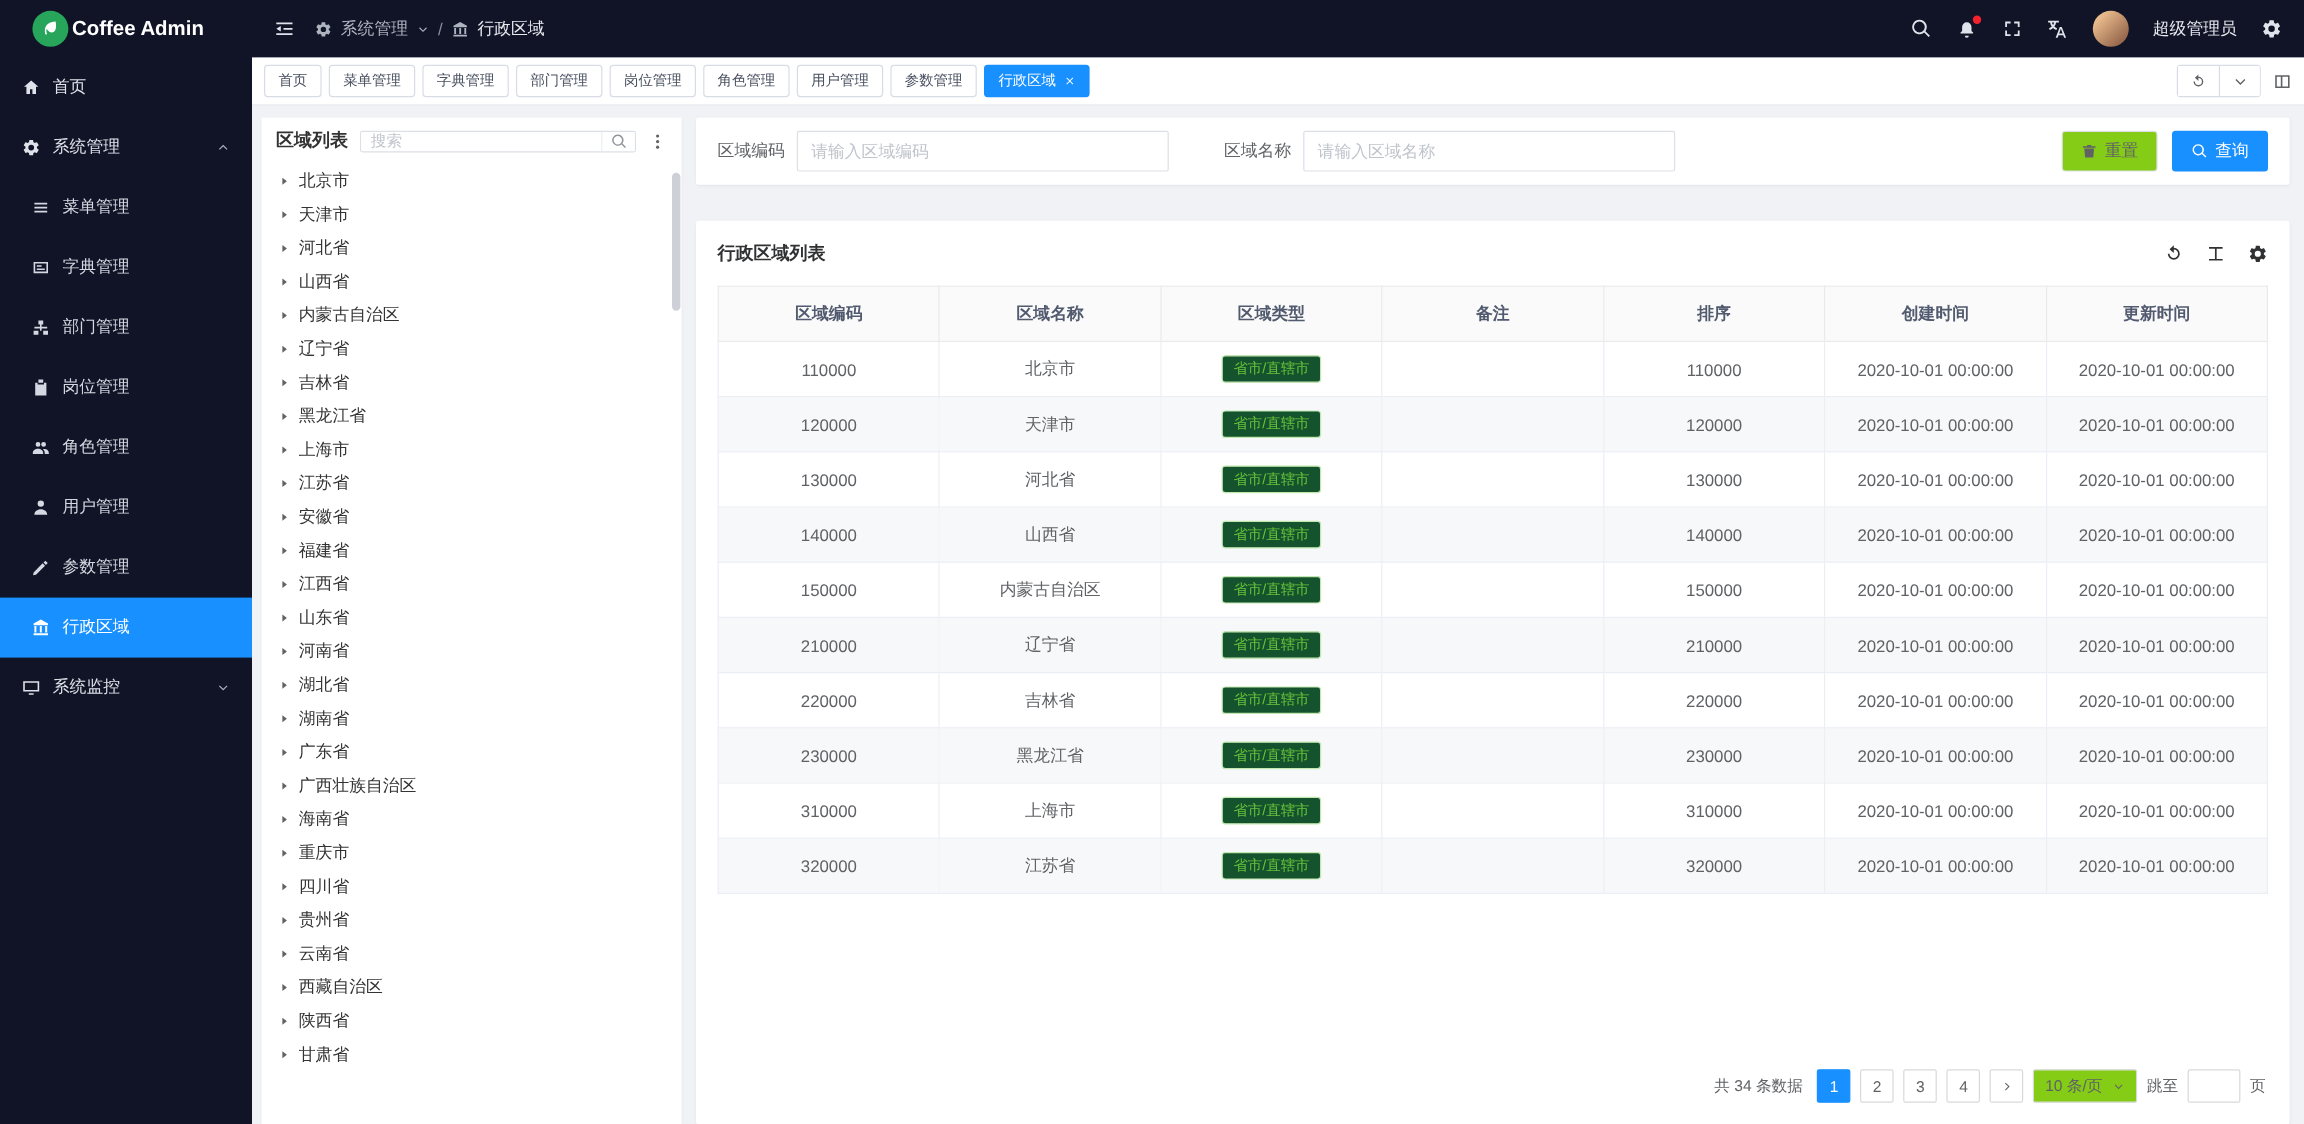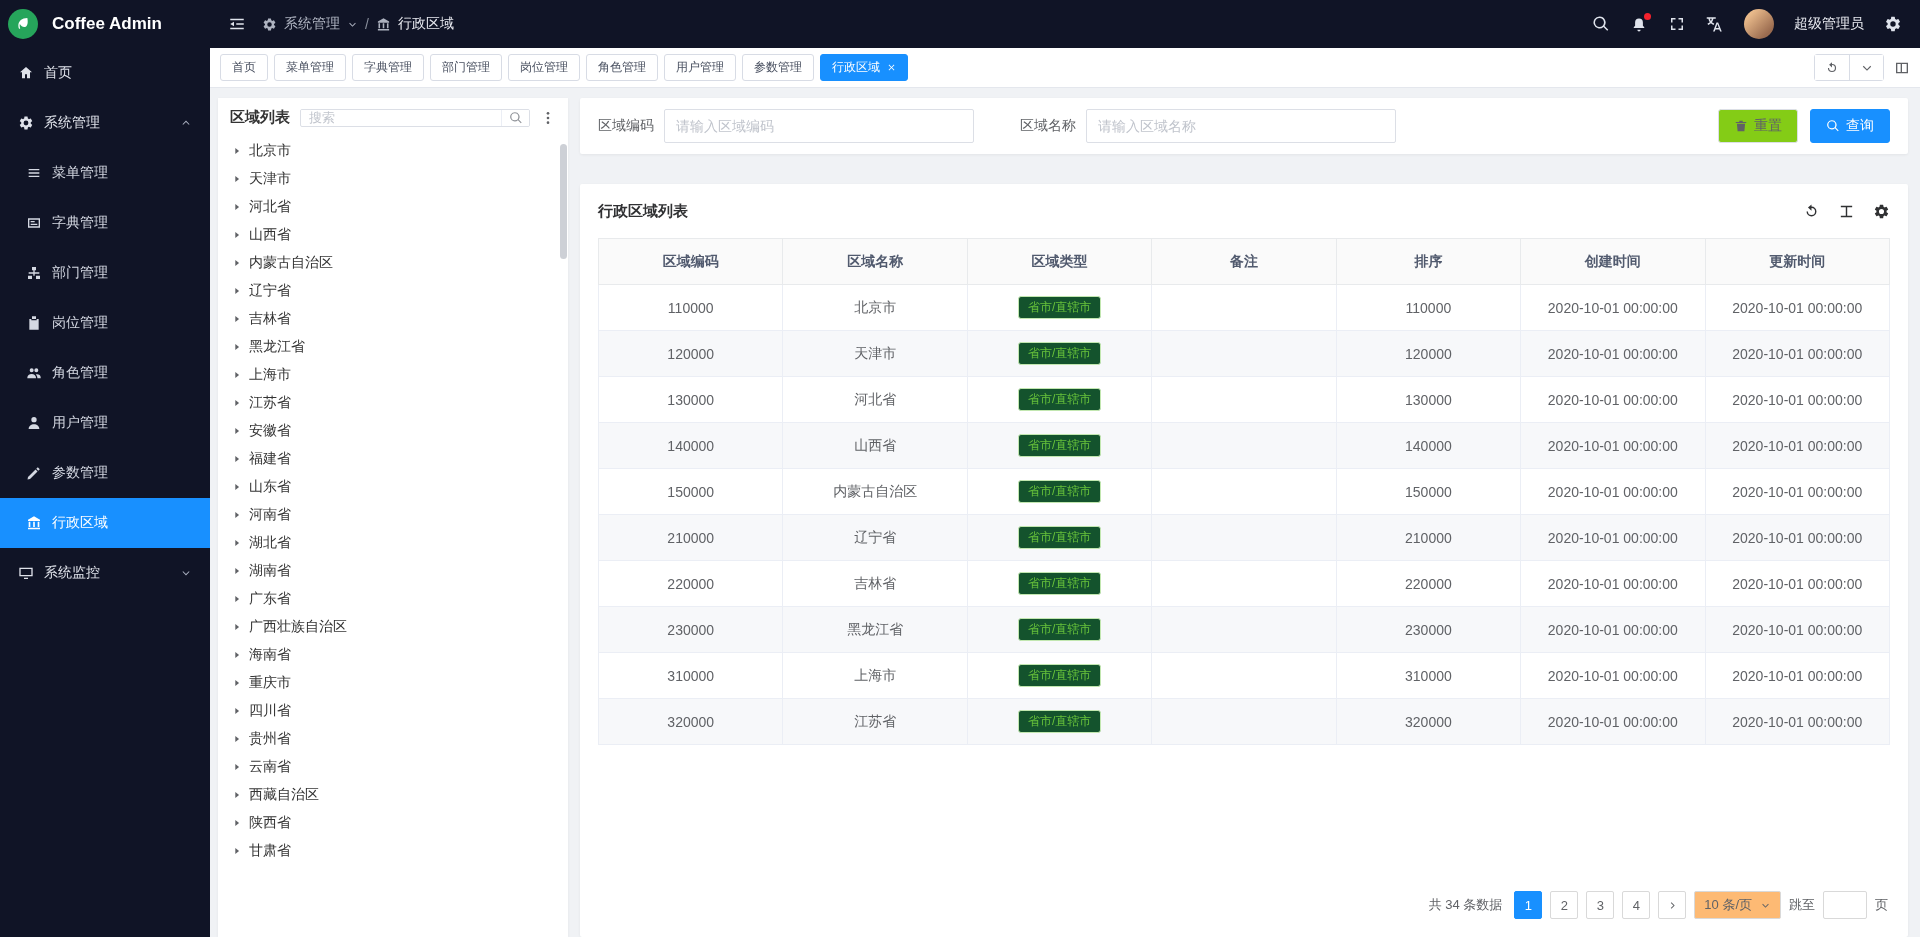--- a/index.html
+++ b/index.html
@@ -6,21 +6,21 @@
   body{width:1920px;height:937px;overflow:hidden;background:#f0f2f5;color:#333;
        font-family:"Liberation Sans","DejaVu Sans",sans-serif;font-size:14px}
   button{font-family:inherit}
   .ic{width:18px;height:18px;fill:currentColor;display:block}
   .ic.sm{width:15px;height:15px}
   .ic.xs{width:11px;height:11px}
   .app{display:flex;width:1920px;height:937px}
 
   
   .sidebar{width:210px;flex:0 0 210px;background:#101426;display:flex;flex-direction:column}
-  .logo{height:48px;display:flex;align-items:center;gap:14px;padding:0 8px;cursor:pointer}
+  .logo{height:48px;display:flex;align-items:center;gap:3px;padding:0 27px;cursor:pointer}
   .logo-badge{width:30px;height:30px;border-radius:50%;background:#26a55b;display:flex;align-items:center;justify-content:center;color:#fff;flex:0 0 30px}
   .logo-badge .ic{width:16px;height:16px}
   .logo-text{color:#fff;font-weight:bold;font-size:17px;white-space:nowrap}
   .menu{flex:1;overflow:hidden}
   .menu-item{height:50px;display:flex;align-items:center;gap:10px;padding:0 18px;color:#dfe2ea;cursor:pointer}
   .menu-item .chev{margin-left:auto;width:12px;height:12px;fill:#aab0c0}
   .submenu-item{height:50px;display:flex;align-items:center;gap:10px;padding:0 18px 0 26px;color:#d4d8e2;cursor:pointer}
   .submenu-item.active{background:#1890ff;color:#fff}
   .submenu-item .ic,.menu-item .ic{width:16px;height:16px;flex:0 0 16px}
 
@@ -93,21 +93,21 @@
   .data-table th{height:46px;background:#fafafa;border:1px solid #e8eaec;font-size:14px;color:#515a6e;font-weight:bold;text-align:center}
   .data-table td{height:46px;border:1px solid #ebeef5;font-size:14px;color:#606266;text-align:center;white-space:nowrap;overflow:hidden}
   .data-table tbody tr:nth-child(even){background:#f7f8fa}
   .badge{display:inline-block;padding:3px 9px;font-size:12px;border-radius:3px;color:#67c23a;background:#14532d;border:1px solid #c2e7b0;line-height:1.3}
 
   .pagination{margin-top:auto;display:flex;align-items:center;justify-content:flex-end;gap:8px;padding:14px 2px 8px;color:#606266;font-size:13px}
   .pag-total{margin-right:4px}
   .pages{display:flex;gap:8px}
   .page-btn{min-width:28px;height:28px;border:1px solid #d9d9d9;border-radius:2px;background:#fff;color:#606266;font-size:13px;display:flex;align-items:center;justify-content:center;cursor:pointer;padding:0 6px}
   .page-btn.active{background:#1890ff;border-color:#1890ff;color:#fff}
-  .size-select{height:28px;border:1px solid #d9d9d9;border-radius:2px;background:#fdba74;display:flex;align-items:center;gap:8px;padding:0 9px;cursor:pointer}
+  .size-select{height:28px;border:1px solid #d9d9d9;border-radius:2px;background:#84cc16;display:flex;align-items:center;gap:8px;padding:0 9px;cursor:pointer}
   .jump-input{width:44px;height:28px;border:1px solid #d9d9d9;border-radius:2px;outline:none;padding:0 6px;font-size:13px;font-family:inherit}
 </style>
 </head>
 <body>
 
 <svg width="0" height="0" style="position:absolute" aria-hidden="true">
 <defs>
 <symbol id="i-leaf" viewBox="0 0 24 24">
         <path d="M18.5 3C10.5 3 5 7.5 5 14.6c0 2 .5 3.6 1.2 4.9l1.7-1C7.3 17.4 7 16.1 7 14.6c0-.9.1-1.8.3-2.6C9.4 15.7 13 17.6 16 16.1c3.6-1.9 3.5-8 2.5-13.1z"></path>
       </symbol>
@@ -513,20 +513,26 @@
               <span>安徽省</span>
             </div>
 
             <div class="tree-item">
               <svg class="caret">
                 <use href="#i-caret-right"></use>
               </svg>
               <span>福建省</span>
             </div>
 
+            <div class="tree-item">
+              <svg class="caret">
+                <use href="#i-caret-right"></use>
+              </svg>
+              <span>江西省</span>
+            </div>
 
             <div class="tree-item">
               <svg class="caret">
                 <use href="#i-caret-right"></use>
               </svg>
               <span>山东省</span>
             </div>
 
             <div class="tree-item">
               <svg class="caret">

